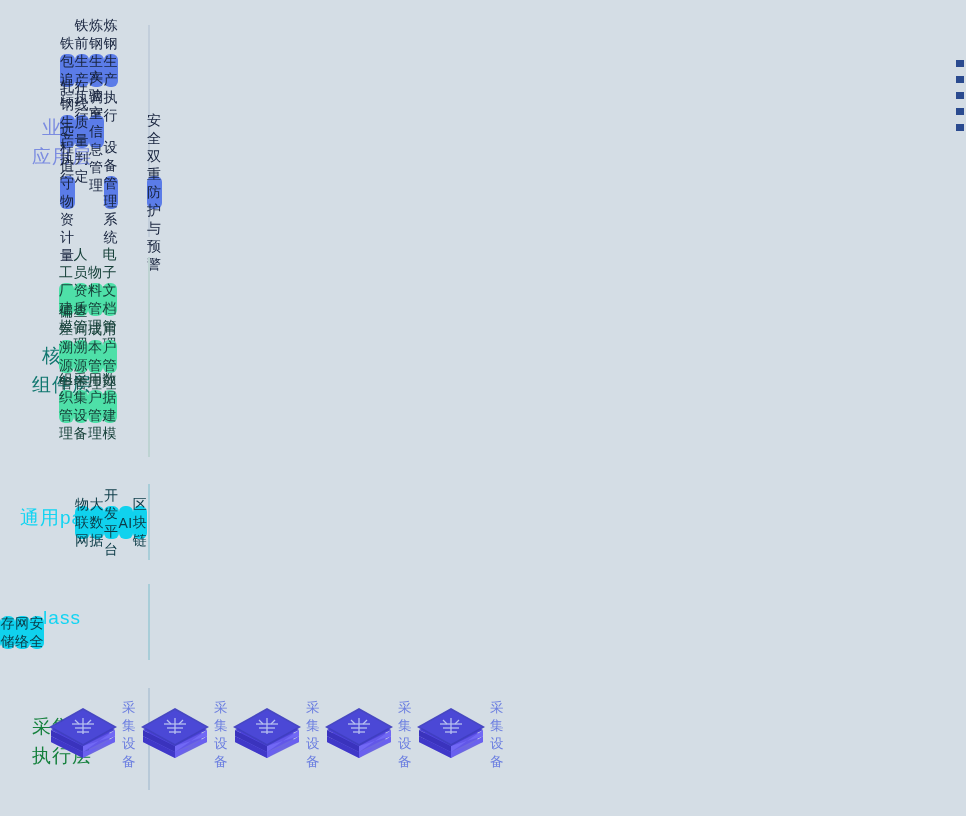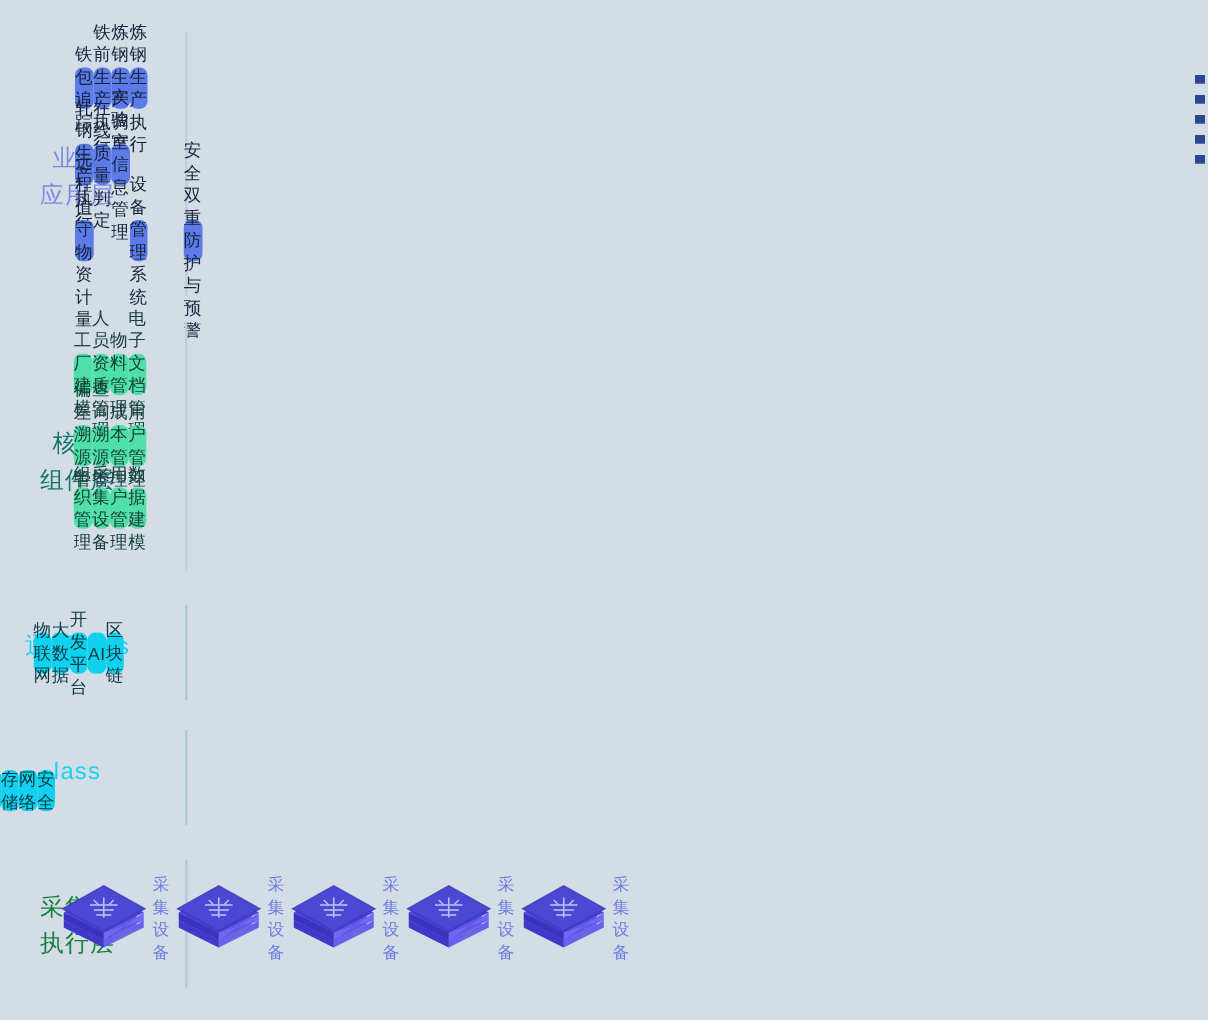--- a/index.html
+++ b/index.html
@@ -118,23 +118,23 @@
     border-color: #a8cdd8;
   }
   .pill-cyan {
     background: #10d2ee;
     color: #0c3b47;
     height: 33px;
   }
   #paas-row {
     position: absolute;
     top: 506px;
-    left: 36px;
+    left: 48px;
     right: 44px;
-    justify-content: center;
+    justify-content: flex-start;
     padding-right: 36px;
     padding-left: 27px;
   }
   #paas-row .pill { width: 125px; }
 
   
   #layer-iaas .layer-label { color: #13d4f2; }
   #layer-iaas .layer-box {
     top: 584px;
     height: 76px;

